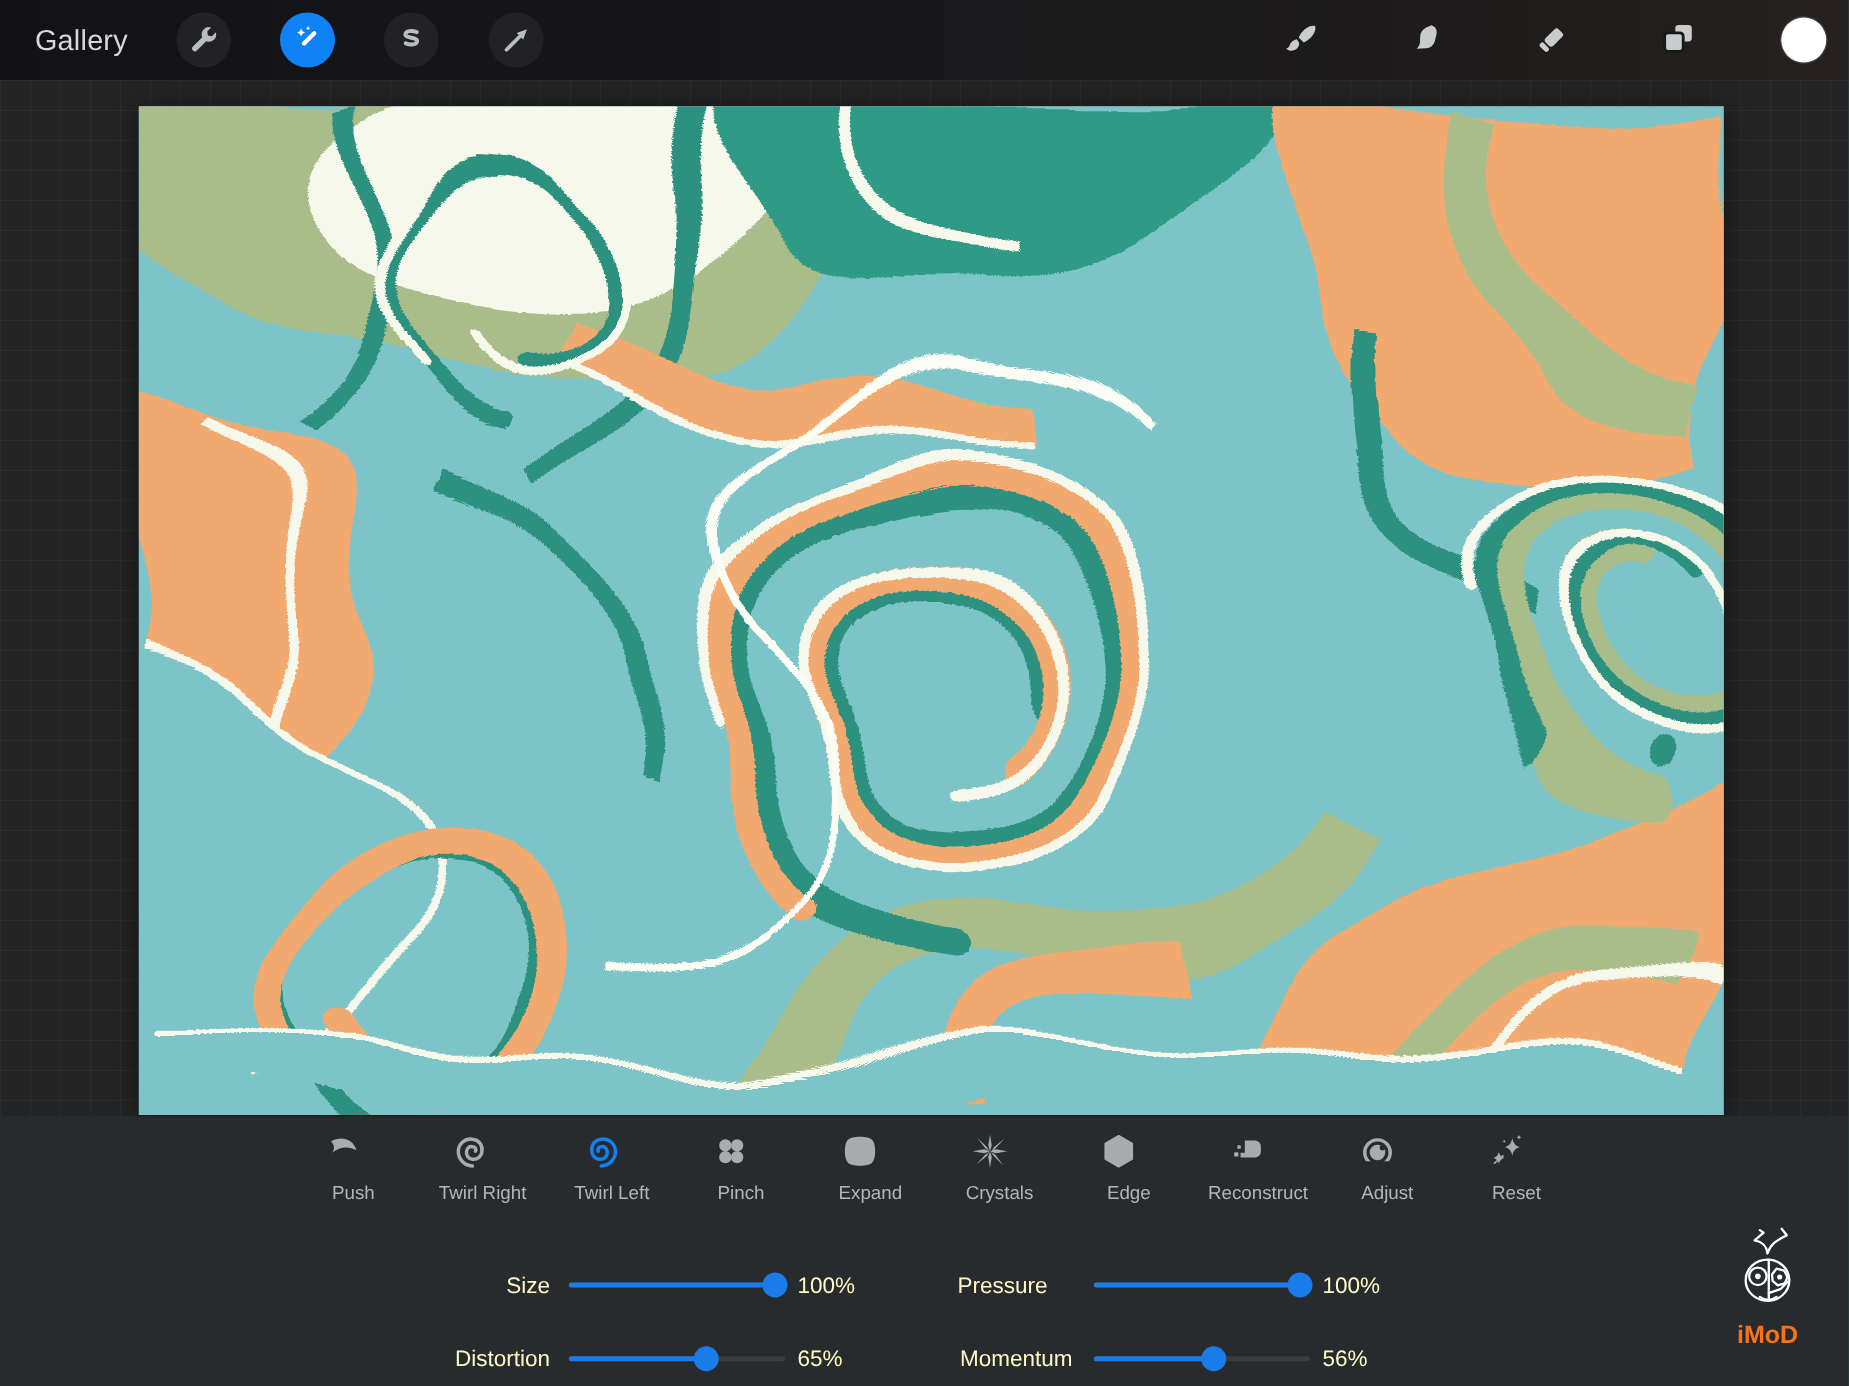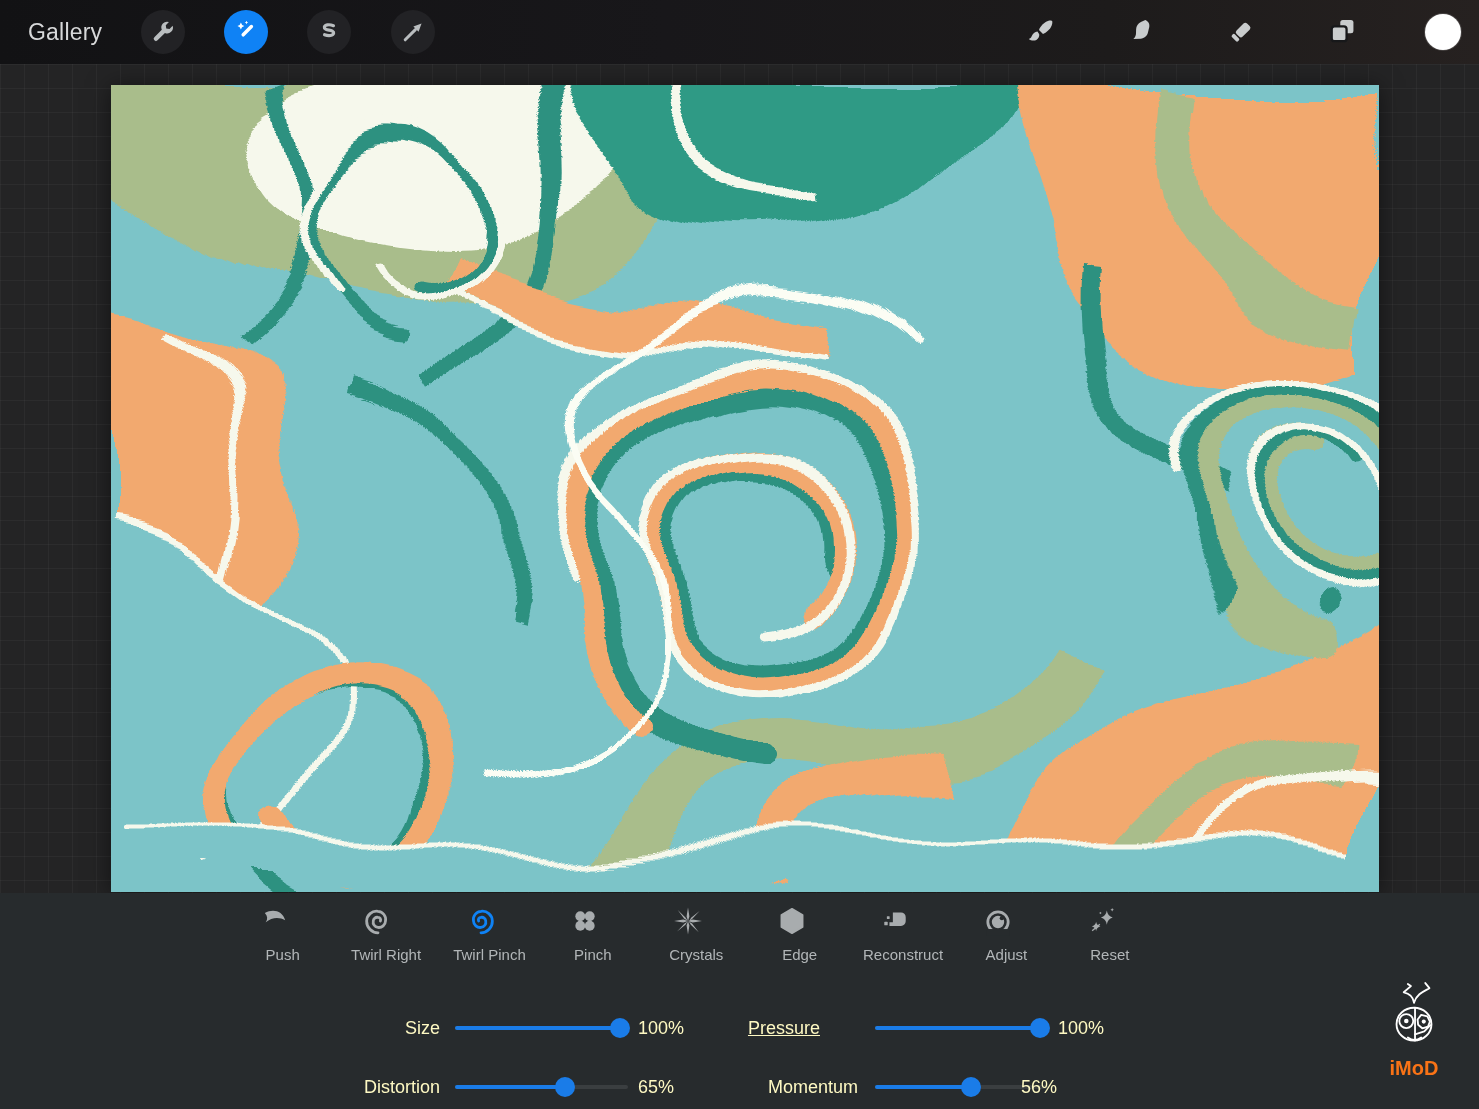--- a/index.html
+++ b/index.html
@@ -250,34 +250,42 @@
           <span class="mlabel">Twirl Right</span>
         </button>
         <button class="mode selected">
           <span class="mico">
             <svg viewBox="0 0 28 28" xmlns="http://www.w3.org/2000/svg">
               <g transform="translate(28 0) scale(-1 1)">
                 <path d="M14 25 A10.8 10.8 0 0 1 3.4 14 A9.2 9.2 0 0 1 14 5 A7.6 7.6 0 0 1 21 14 A6.2 6.2 0 0 1 14 20 A4.9 4.9 0 0 1 9.6 14 A3.6 3.6 0 0 1 14 10.6 A2.3 2.3 0 0 1 16.2 14" fill="none" stroke="currentColor" stroke-width="2.6" stroke-linecap="round"></path>
               </g>
             </svg>
           </span>
-          <span class="mlabel">Twirl Pinch</span>
+          <span class="mlabel">Twirl Left</span>
         </button>
         <button class="mode">
           <span class="mico">
             <svg viewBox="0 0 28 28" xmlns="http://www.w3.org/2000/svg">
               <g fill="currentColor">
                 <circle cx="9.6" cy="9.6" r="4.6"></circle>
                 <circle cx="18.4" cy="9.6" r="4.6"></circle>
                 <circle cx="9.6" cy="18.4" r="4.6"></circle>
                 <circle cx="18.4" cy="18.4" r="4.6"></circle>
               </g>
             </svg>
           </span>
           <span class="mlabel">Pinch</span>
+        </button>
+        <button class="mode">
+          <span class="mico">
+            <svg viewBox="0 0 28 28" xmlns="http://www.w3.org/2000/svg">
+              <path fill="currentColor" d="M14 3.2c4.3 0 7.6.9 9 2.3 1.4 1.4 2.3 4.2 2.3 8.5s-.9 7.1-2.3 8.5c-1.4 1.4-4.7 2.3-9 2.3s-7.6-.9-9-2.3C3.6 21.1 2.7 18.3 2.7 14s.9-7.1 2.3-8.5C6.4 4.1 9.7 3.2 14 3.2z"></path>
+            </svg>
+          </span>
+          <span class="mlabel">Expand</span>
         </button>
         <button class="mode">
           <span class="mico">
             <svg viewBox="0 0 28 28" xmlns="http://www.w3.org/2000/svg">
               <path fill="currentColor" d="M14 1.5l1.3 8.2L14 14l-1.3-4.3zM24.8 4.6l-7 7.5-2.6 1.9 1.7-3zM27 14l-8.6 1.5-4.4-1.5 4.4-1.5zM24 24.6l-7.4-7.2-1.8-2.9 3 1.9zM14 26.5l-1.3-8.2L14 14l1.3 4.3zM3.8 23.8l6.8-7.3 2.8-2-1.8 3zM1 14l8.6-1.5 4.4 1.5-4.4 1.5zM4.4 3.8l7.2 7 1.9 2.8-3-1.8z"></path>
             </svg>
           </span>
           <span class="mlabel">Crystals</span>
         </button>
         <button class="mode">
@@ -326,38 +334,38 @@
           <span class="mlabel">Reset</span>
         </button>
       </div>
     <div id="sliders">
         <div class="slider-label" style="left: 285px; width: 155px; top: 121px;">Size</div>
         <div class="slider-track" style="left: 455px; top: 133px;">
           <div class="slider-fill" style="width: 167px;"></div>
           <div class="slider-knob" style="left: 155px;"></div>
         </div>
         <div class="slider-value" style="left: 638px; top: 121px;">100%</div>
-        <div class="slider-label" style="left: 662px; width: 158px; top: 121px; text-decoration: underline;">Pressure</div>
+        <div class="slider-label" style="left: 680px; width: 158px; top: 121px;">Pressure</div>
         <div class="slider-track" style="left: 875px; top: 133px;">
           <div class="slider-fill" style="width: 167px;"></div>
           <div class="slider-knob" style="left: 155px;"></div>
         </div>
         <div class="slider-value" style="left: 1058px; top: 121px;">100%</div>
         <div class="slider-label" style="left: 285px; width: 155px; top: 180px;">Distortion</div>
         <div class="slider-track" style="left: 455px; top: 192px;">
           <div class="slider-fill" style="width: 112.05px;"></div>
           <div class="slider-knob" style="left: 100.05px;"></div>
         </div>
         <div class="slider-value" style="left: 638px; top: 180px;">65%</div>
         <div class="slider-label" style="left: 700px; width: 158px; top: 180px;">Momentum</div>
         <div class="slider-track" style="left: 875px; top: 192px;">
           <div class="slider-fill" style="width: 97.92px;"></div>
           <div class="slider-knob" style="left: 85.92px;"></div>
         </div>
-        <div class="slider-value" style="left: 1021px; top: 180px;">56%</div>
+        <div class="slider-value" style="left: 1058px; top: 180px;">56%</div>
       </div>
 
     <div class="watermark">
       <svg viewBox="0 0 60 72" fill="none" stroke="#ffffff" stroke-width="1.8" stroke-linecap="round" stroke-linejoin="round">
         <path d="M30 21 C29 14 25 12 20 11 L27 5 L24 3"></path>
         <path d="M30 21 C33 12 40 10 45 7 L41 2"></path>
         <ellipse cx="30" cy="42" rx="17" ry="16"></ellipse>
         <path d="M31 26 L31 58"></path>
         <circle cx="22.5" cy="39" r="6.8"></circle>
         <circle cx="22.5" cy="39" r="2.2" fill="#ffffff" stroke="none"></circle>

